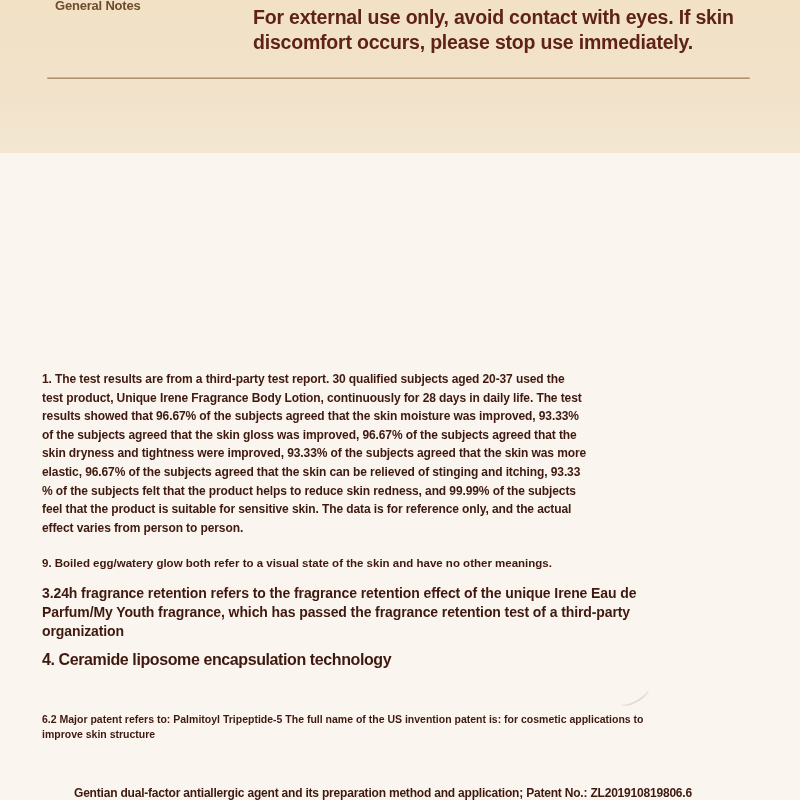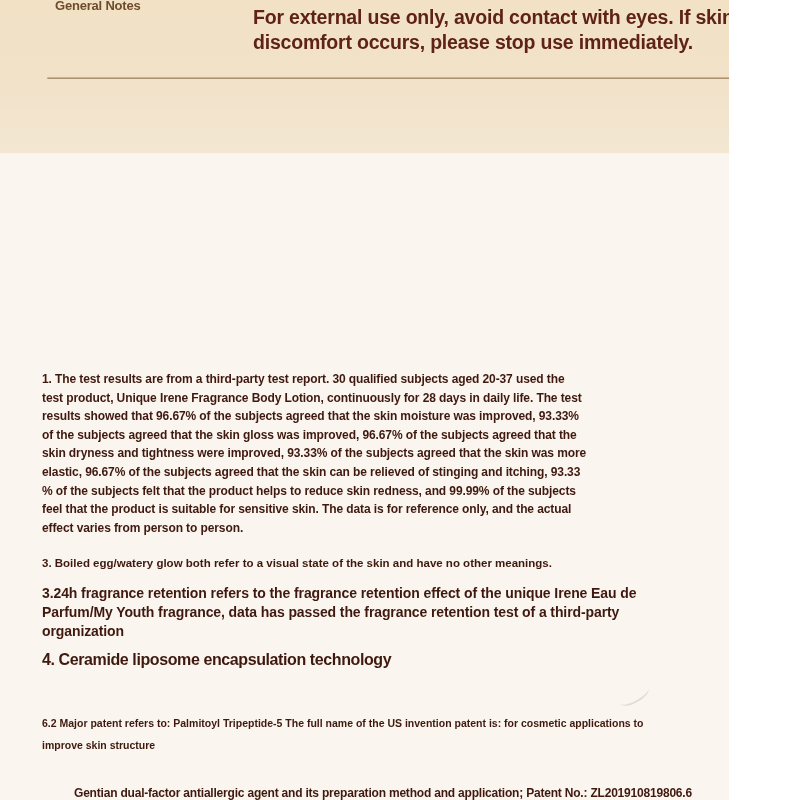--- a/index.html
+++ b/index.html
@@ -1,21 +1,21 @@
 <!DOCTYPE html>
 <html><head>
 <meta charset="utf-8">
 <style>
   html, body {
     margin: 0;
     padding: 0;
   }
   #page {
     position: relative;
-    width: 729px;
+    width: 800px;
     height: 800px;
     overflow: hidden;
     font-family: "Liberation Sans", sans-serif;
     background: #faf5ee;
   }
   
   .banner {
     position: absolute;
     left: 0; top: 0;
     width: 800px; height: 153px;
@@ -59,21 +59,21 @@
     left: 42px;
     color: #3f190f;
     font-weight: bold;
     white-space: pre;
   }
   .n1  { top: 217px; font-size: 12px;   line-height: 18.6px; letter-spacing: -0.1px; }
   .n2  { top: 403px; font-size: 11.5px; line-height: 15px; }
   .n3  { top: 431px; font-size: 14px;   line-height: 19px;   letter-spacing: -0.1px; }
   .n4  { top: 498px; font-size: 16px;   letter-spacing: -0.4px; }
   .n5  { top: 528px; font-size: 10.5px; line-height: 14px; }
-  .n6  { top: 559px; font-size: 10.5px; line-height: 22px; }
+  .n6  { top: 559px; font-size: 10.5px; line-height: 15px; }
   .n7  { top: 599px; font-size: 10.5px; }
   .n8  { top: 633px; font-size: 12px;   letter-spacing: -0.2px; margin-left: 32px; }
   
   .smudge {
     position: absolute;
     left: 618px; top: 536px;
     width: 32px; height: 12px;
     border-bottom: 2px solid rgba(120, 110, 100, 0.18);
     border-radius: 50%;
     transform: rotate(-28deg);
@@ -94,23 +94,23 @@
   <div class="sheet">
     <div class="note n1">1. The test results are from a third-party test report. 30 qualified subjects aged 20-37 used the
 test product, Unique Irene Fragrance Body Lotion, continuously for 28 days in daily life. The test
 results showed that 96.67% of the subjects agreed that the skin moisture was improved, 93.33%
 of the subjects agreed that the skin gloss was improved, 96.67% of the subjects agreed that the
 skin dryness and tightness were improved, 93.33% of the subjects agreed that the skin was more
 elastic, 96.67% of the subjects agreed that the skin can be relieved of stinging and itching, 93.33
 % of the subjects felt that the product helps to reduce skin redness, and 99.99% of the subjects
 feel that the product is suitable for sensitive skin. The data is for reference only, and the actual
 effect varies from person to person.</div>
-    <div class="note n2">3. Boiled egg/watery glow both refer to a visual state of the skin and have no other meanings.</div>
+    <div class="note n2">9. Boiled egg/watery glow both refer to a visual state of the skin and have no other meanings.</div>
     <div class="note n3">3.24h fragrance retention refers to the fragrance retention effect of the unique Irene Eau de
-Parfum/My Youth fragrance, data has passed the fragrance retention test of a third-party
+Parfum/My Youth fragrance, which has passed the fragrance retention test of a third-party
 organization</div>
     <div class="note n4">4. Ceramide liposome encapsulation technology</div>
     <div class="note n6">6.2 Major patent refers to: Palmitoyl Tripeptide-5 The full name of the US invention patent is: for cosmetic applications to
 improve skin structure</div>
     <div class="note n8">Gentian dual-factor antiallergic agent and its preparation method and application; Patent No.: ZL201910819806.6</div>
 
     <div class="smudge"></div>
   </div>
 
 </div>

